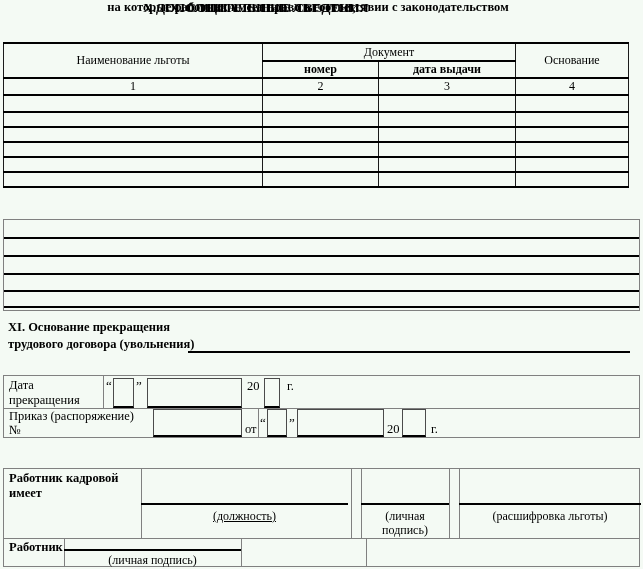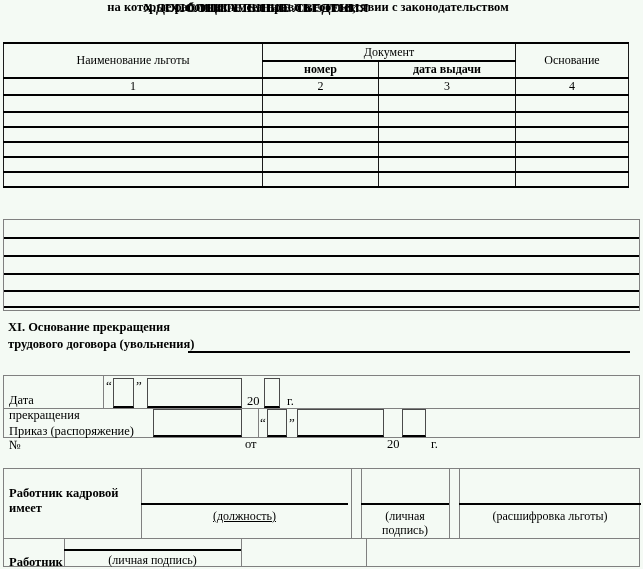--- a/index.html
+++ b/index.html
@@ -39,21 +39,21 @@
   .gray-h { position:absolute; height:0; border-top:1px solid #808080; }
 
   .dblock { left:3px; top:375px; width:637px; height:63px; border:1px solid #808080; font-size:12.5px; }
   .sblock { left:3px; top:468px; width:637px; height:99px; border:1px solid #808080; font-size:12.5px; }
 
   .fbox { position:absolute; border:1px solid #4a4a4a; border-bottom:2px solid #000; }
   .lbl2 { line-height:15px; }
   .lbl2s { line-height:14px; }
   .q { position:absolute; font-size:13px; }
   .cap { position:absolute; font-size:12px; text-align:center; line-height:14px; }
-  .txt { position:absolute; font-size:12.5px;margin-top:15px; }
+  .txt { position:absolute; font-size:12.5px; }
 </style>
 </head>
 <body>
 
 <div class="page">
 
   <div class="abs ctr b title2">на которые работник имеет право в соответствии с законодательством</div>
   <div class="abs ctr b title1">IX. СОЦИАЛЬНЫЕ ЛЬГОТЫ,</div>
 
   <table class="benefits">

